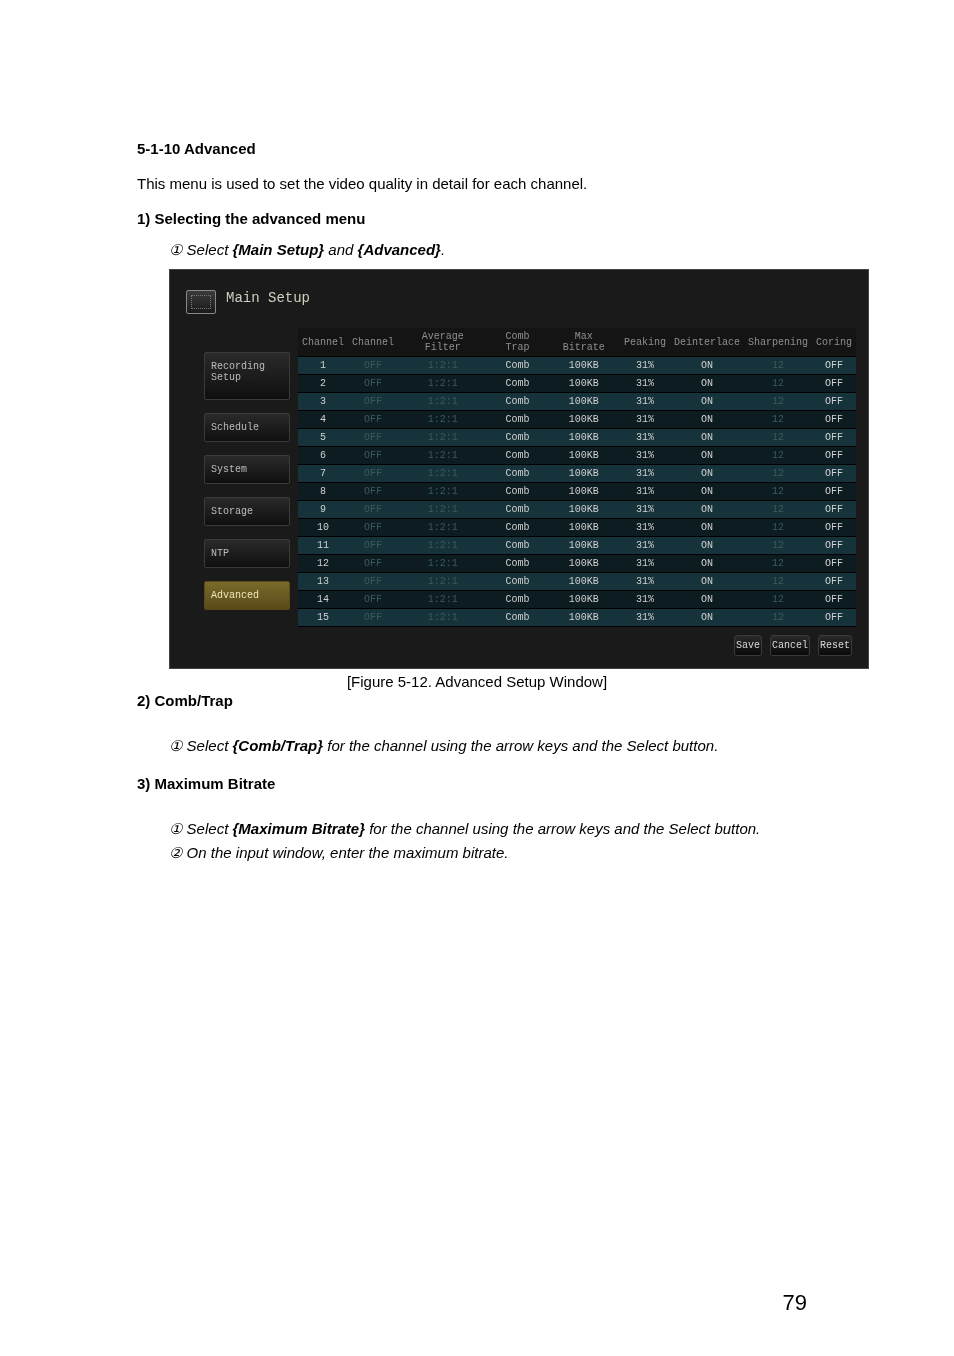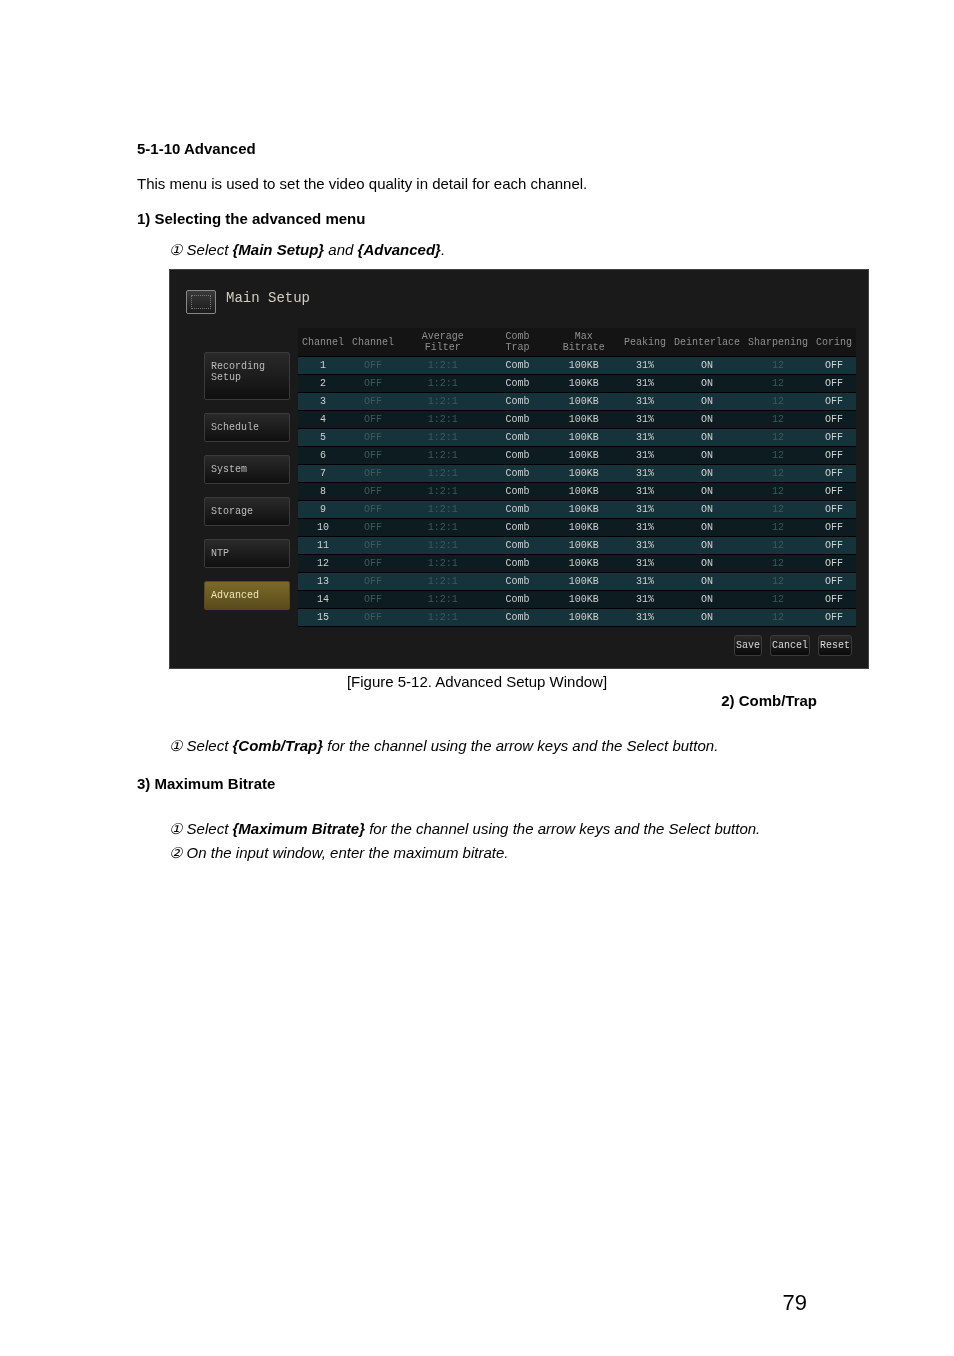--- a/index.html
+++ b/index.html
@@ -250,21 +250,21 @@
           <div class="btn">Save</div>
           <div class="btn">Cancel</div>
           <div class="btn">Reset</div>
         </div>
       </div>
     </div>
   </div>
 
   <div class="figure-caption">[Figure 5-12. Advanced Setup Window]</div>
 
-  <div class="sub-title" style="margin-top:2px;text-align:right;">2) Comb/Trap</div>
+  <div class="sub-title" style="margin-top:2px;">2) Comb/Trap</div>
 
   <div style="height:14px;"></div>
   <div class="step">
     <span>① Select </span><span class="bold">{Comb/Trap}</span><span> for the channel using the arrow keys and the Select button.</span>
   </div>
 
   <div style="height:14px;"></div>
   <div class="sub-title">3) Maximum Bitrate</div>
 
   <div style="height:14px;"></div>

